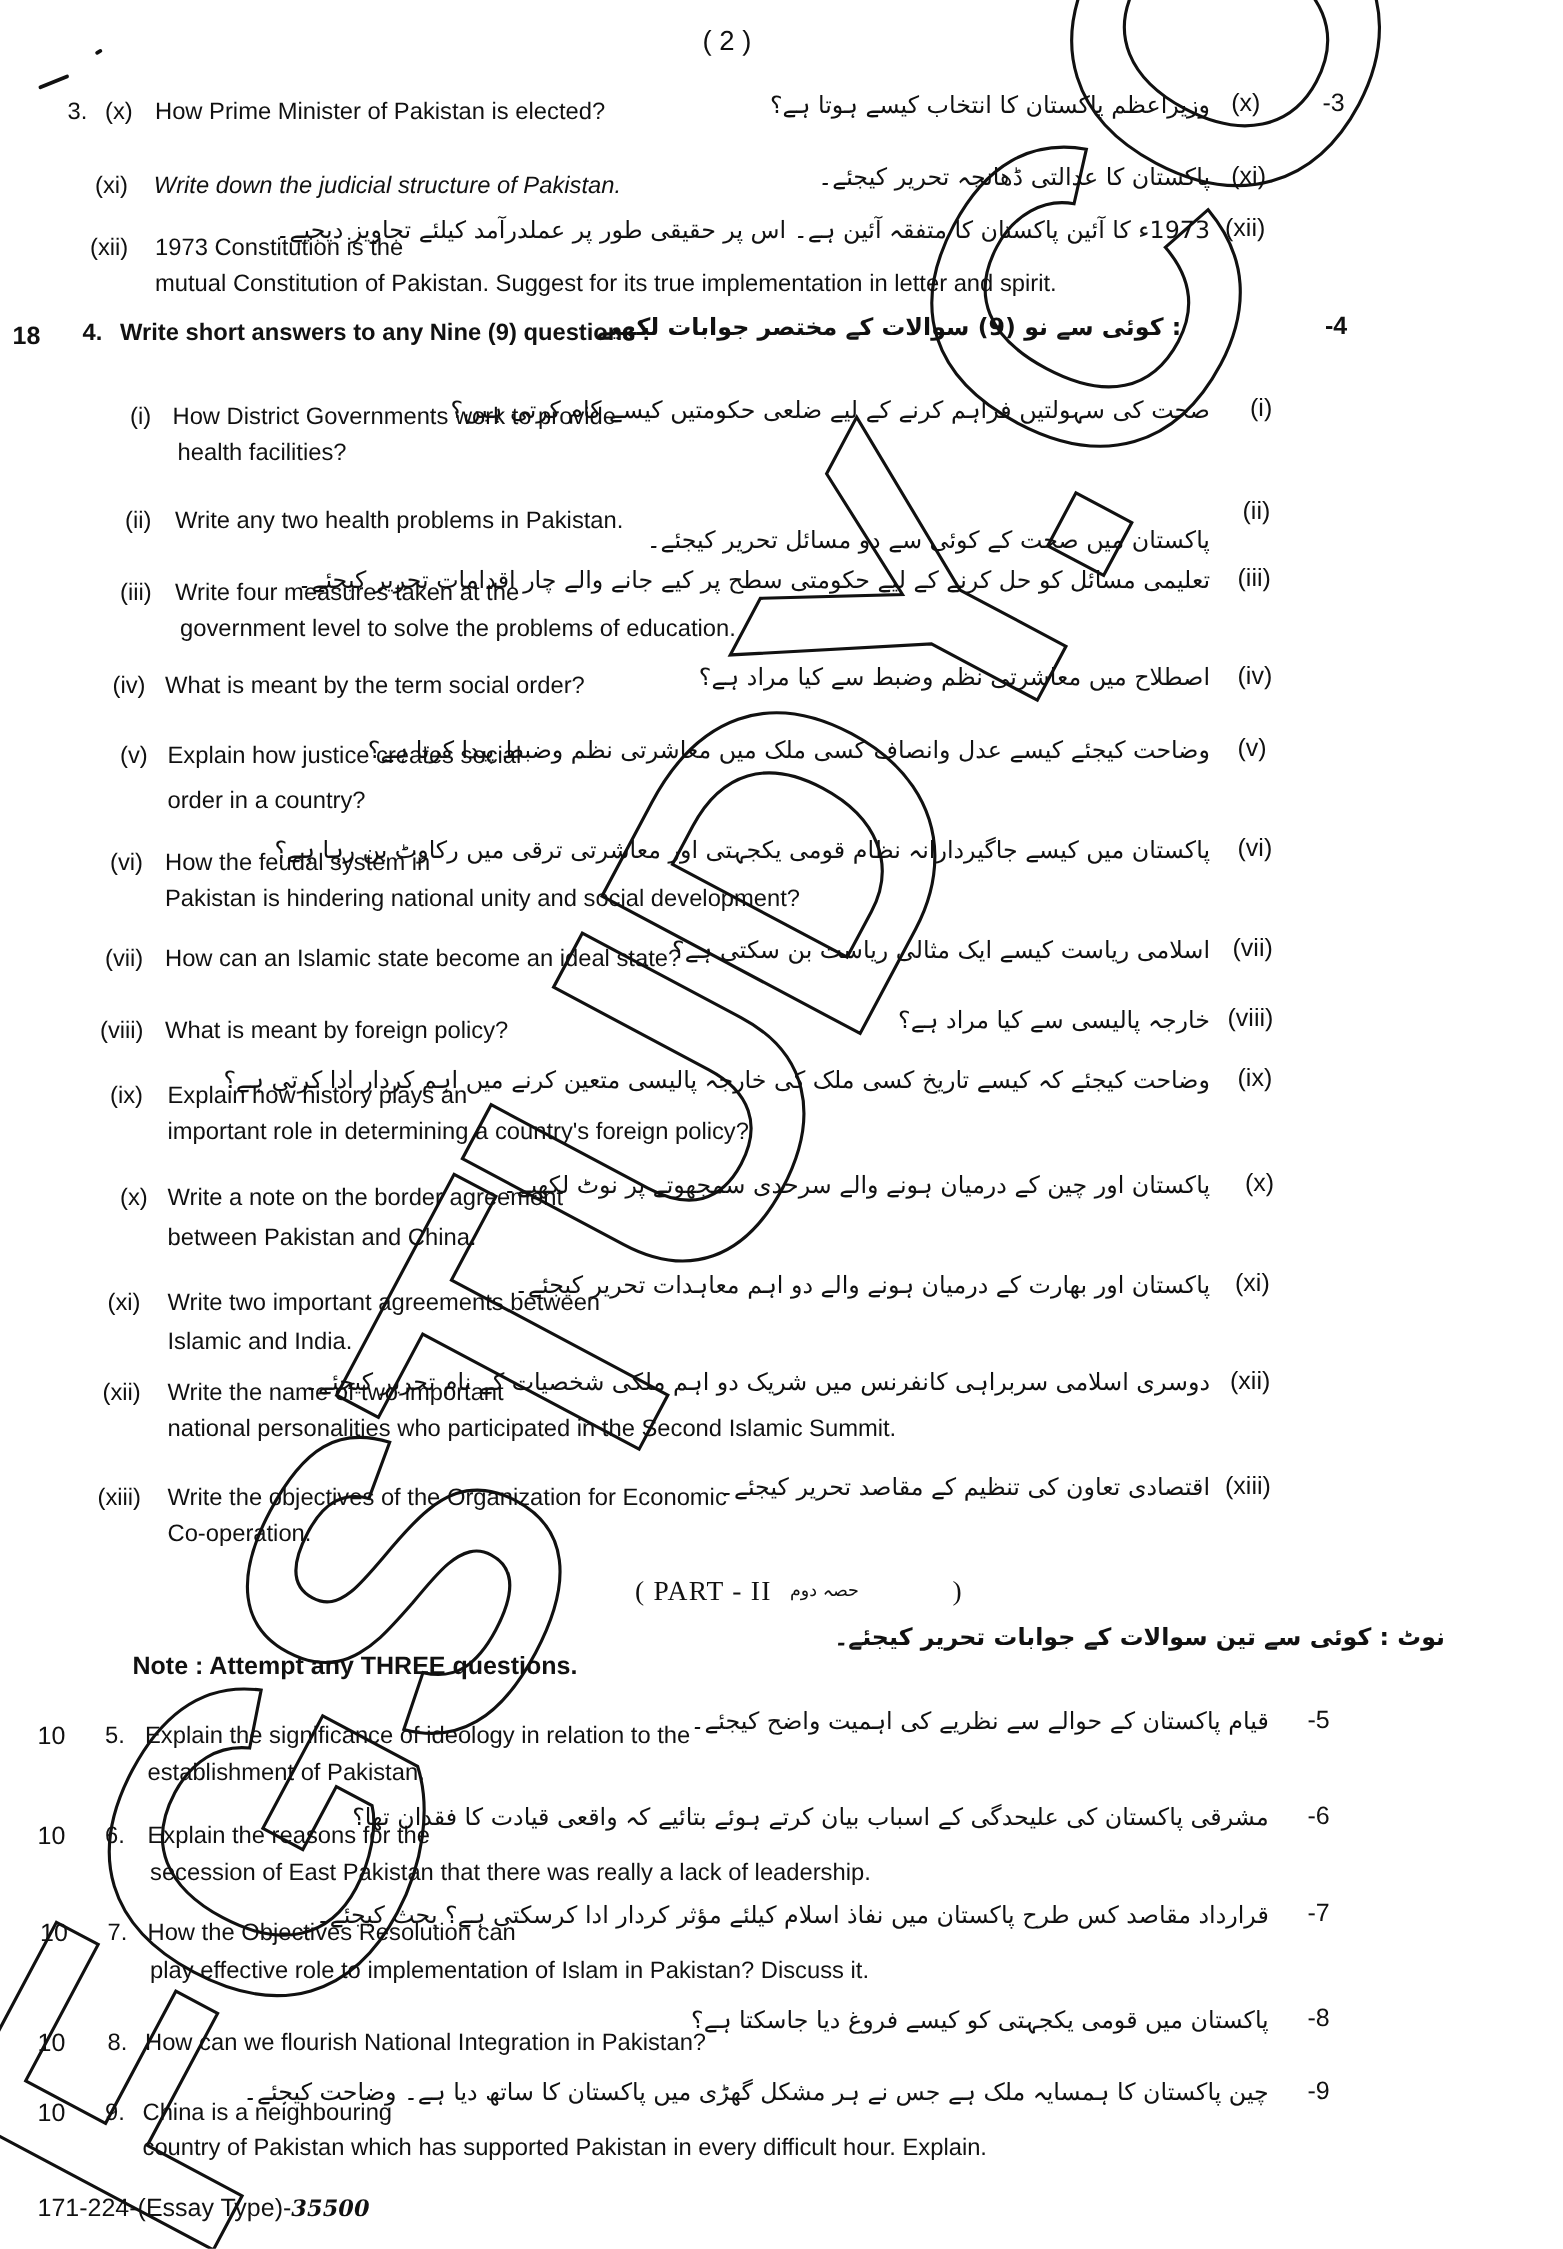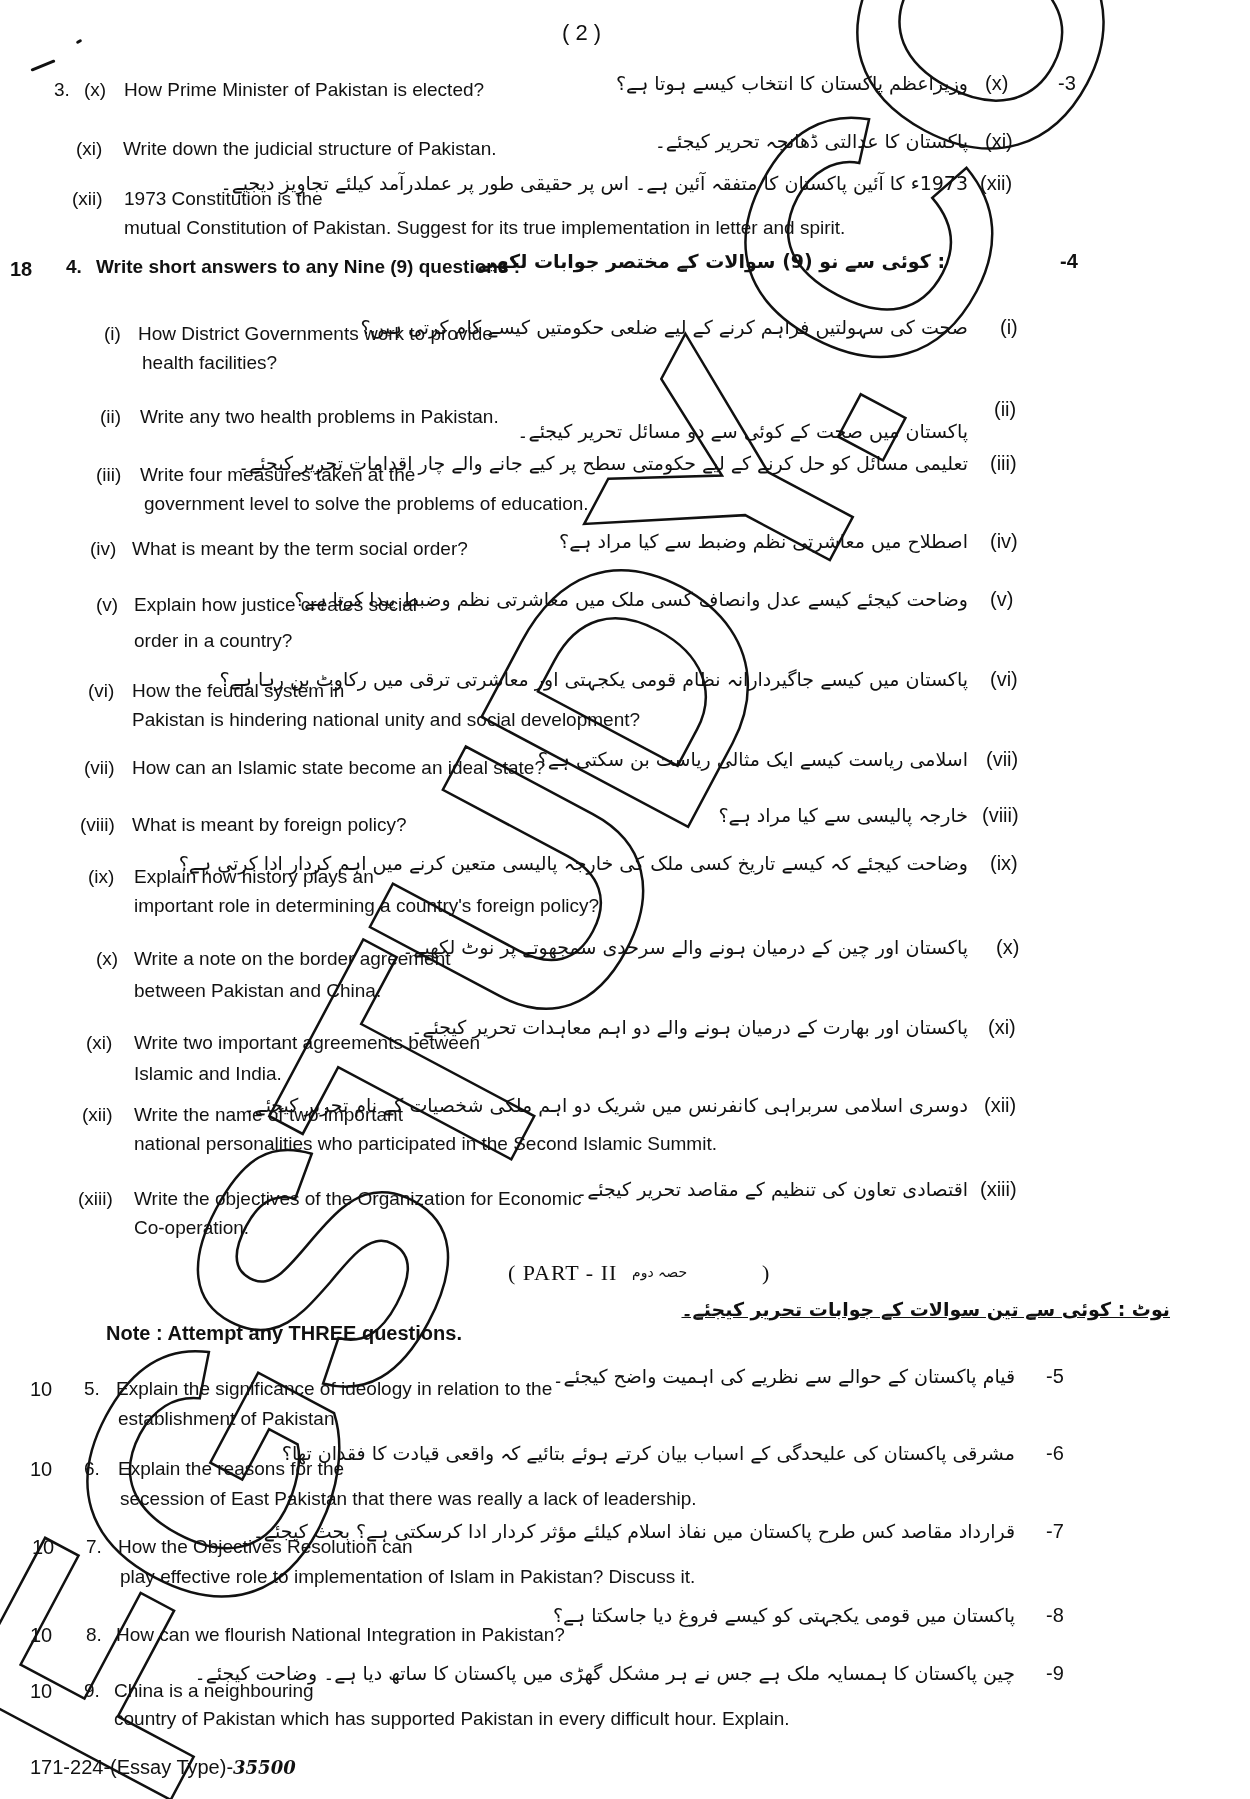--- a/index.html
+++ b/index.html
@@ -27,21 +27,21 @@
 <div class="abs en page-num" style="left:562px;top:20px;">( 2 )</div>
 
 <div class="abs en" style="left:54px;top:79px;">3.</div>
 <div class="abs en" style="left:84px;top:79px;">(x)</div>
 <div class="abs en" style="left:124px;top:79px;">How Prime Minister of Pakistan is elected?</div>
 <div class="abs ur" style="right:282px;top:72px;">وزیراعظم پاکستان کا انتخاب کیسے ہوتا ہے؟</div>
 <div class="abs roman" style="left:985px;top:72px;">(x)</div>
 <div class="abs roman" style="left:1058px;top:72px;">-3</div>
 
 <div class="abs en" style="left:76px;top:138px;">(xi)</div>
-<div class="abs en" style="left:123px;top:138px;">Write down the judicial structure of Pakistan.</div>
+<div class="abs en" style="left:123px;top:138px;font-style:italic;">Write down the judicial structure of Pakistan.</div>
 <div class="abs ur" style="right:282px;top:130px;">پاکستان کا عدالتی ڈھانچہ تحریر کیجئے۔</div>
 <div class="abs roman" style="left:985px;top:130px;">(xi)</div>
 
 <div class="abs en" style="left:72px;top:188px;">(xii)</div>
 <div class="abs en" style="left:124px;top:188px;">1973 Constitution is the</div>
 <div class="abs en" style="left:124px;top:217px;">mutual Constitution of Pakistan.  Suggest for its true implementation in letter and spirit.</div>
 <div class="abs ur" style="right:282px;top:172px;margin-left:18px;">1973ء کا آئین پاکستان کا متفقہ آئین ہے۔ اس پر حقیقی طور پر عملدرآمد کیلئے تجاویز دیجیے۔</div>
 <div class="abs roman" style="left:980px;top:172px;">(xii)</div>
 
 <div class="abs en bold" style="left:10px;top:258px;font-size:20px;">18</div>
@@ -122,21 +122,21 @@
 <div class="abs en" style="left:134px;top:1188px;">Write the objectives of the Organization for Economic</div>
 <div class="abs en" style="left:134px;top:1217px;">Co-operation.</div>
 <div class="abs ur" style="right:282px;top:1178px;">اقتصادی تعاون کی تنظیم کے مقاصد تحریر کیجئے۔</div>
 <div class="abs roman" style="left:980px;top:1178px;">(xiii)</div>
 
 <div class="abs part-title" style="left:508px;top:1260px;">( PART - II</div>
 <div class="abs ur" style="left:632px;top:1264px;font-size:14px;">حصہ دوم</div>
 <div class="abs part-title" style="left:762px;top:1260px;">)</div>
 
 <div class="abs en bold" style="left:106px;top:1322px;font-size:20px;">Note :  Attempt any THREE questions.</div>
-<div class="abs ur bold" style="right:80px;top:1298px;text-decoration:underline;">نوٹ :  کوئی سے تین سوالات کے جوابات تحریر کیجئے۔</div>
+<div class="abs ur bold" style="right:94px;top:1298px;">نوٹ :  کوئی سے تین سوالات کے جوابات تحریر کیجئے۔</div>
 
 <div class="abs en marks" style="left:30px;top:1378px;">10</div>
 <div class="abs en" style="left:84px;top:1378px;">5.</div>
 <div class="abs en" style="left:116px;top:1378px;">Explain the significance of ideology in relation to the</div>
 <div class="abs en" style="left:118px;top:1408px;">establishment of Pakistan.</div>
 <div class="abs ur" style="right:235px;top:1365px;">قیام پاکستان کے حوالے سے نظریے کی اہمیت واضح کیجئے۔</div>
 <div class="abs roman" style="left:1046px;top:1365px;">-5</div>
 
 <div class="abs en marks" style="left:30px;top:1458px;">10</div>
 <div class="abs en" style="left:84px;top:1458px;">6.</div>

